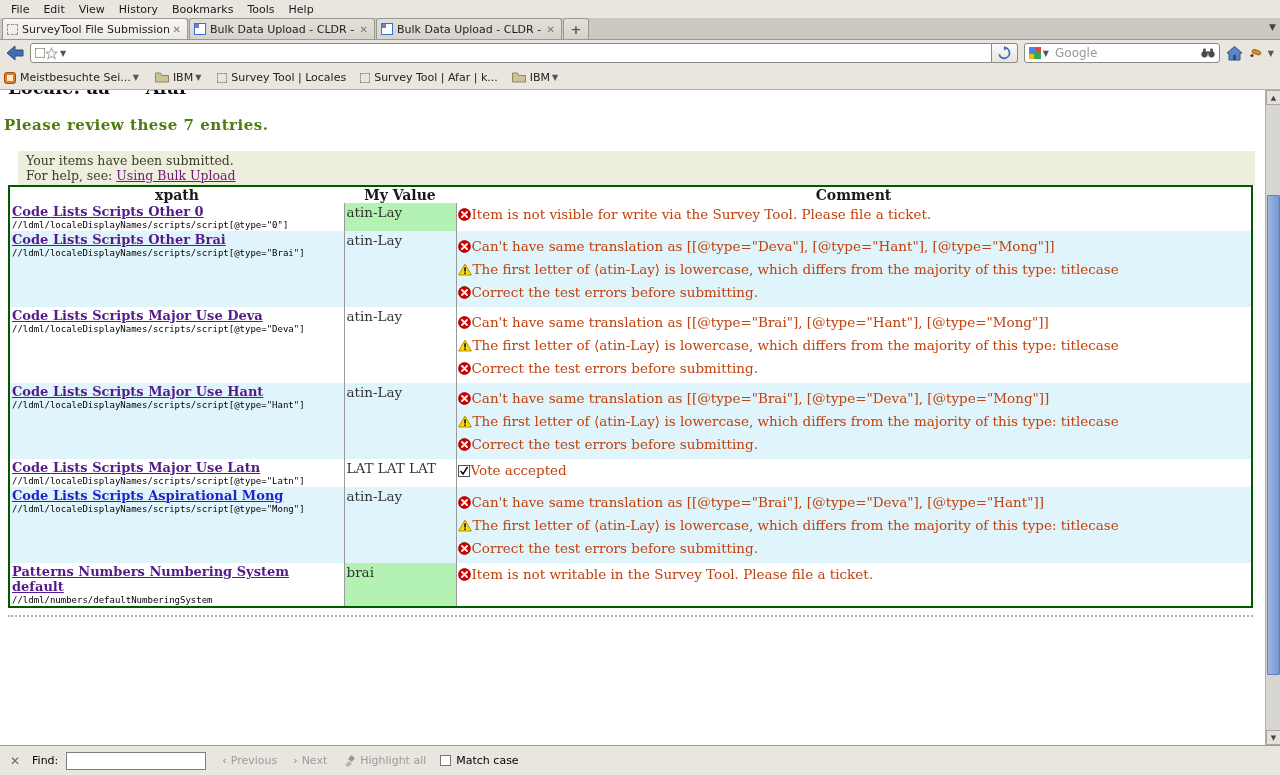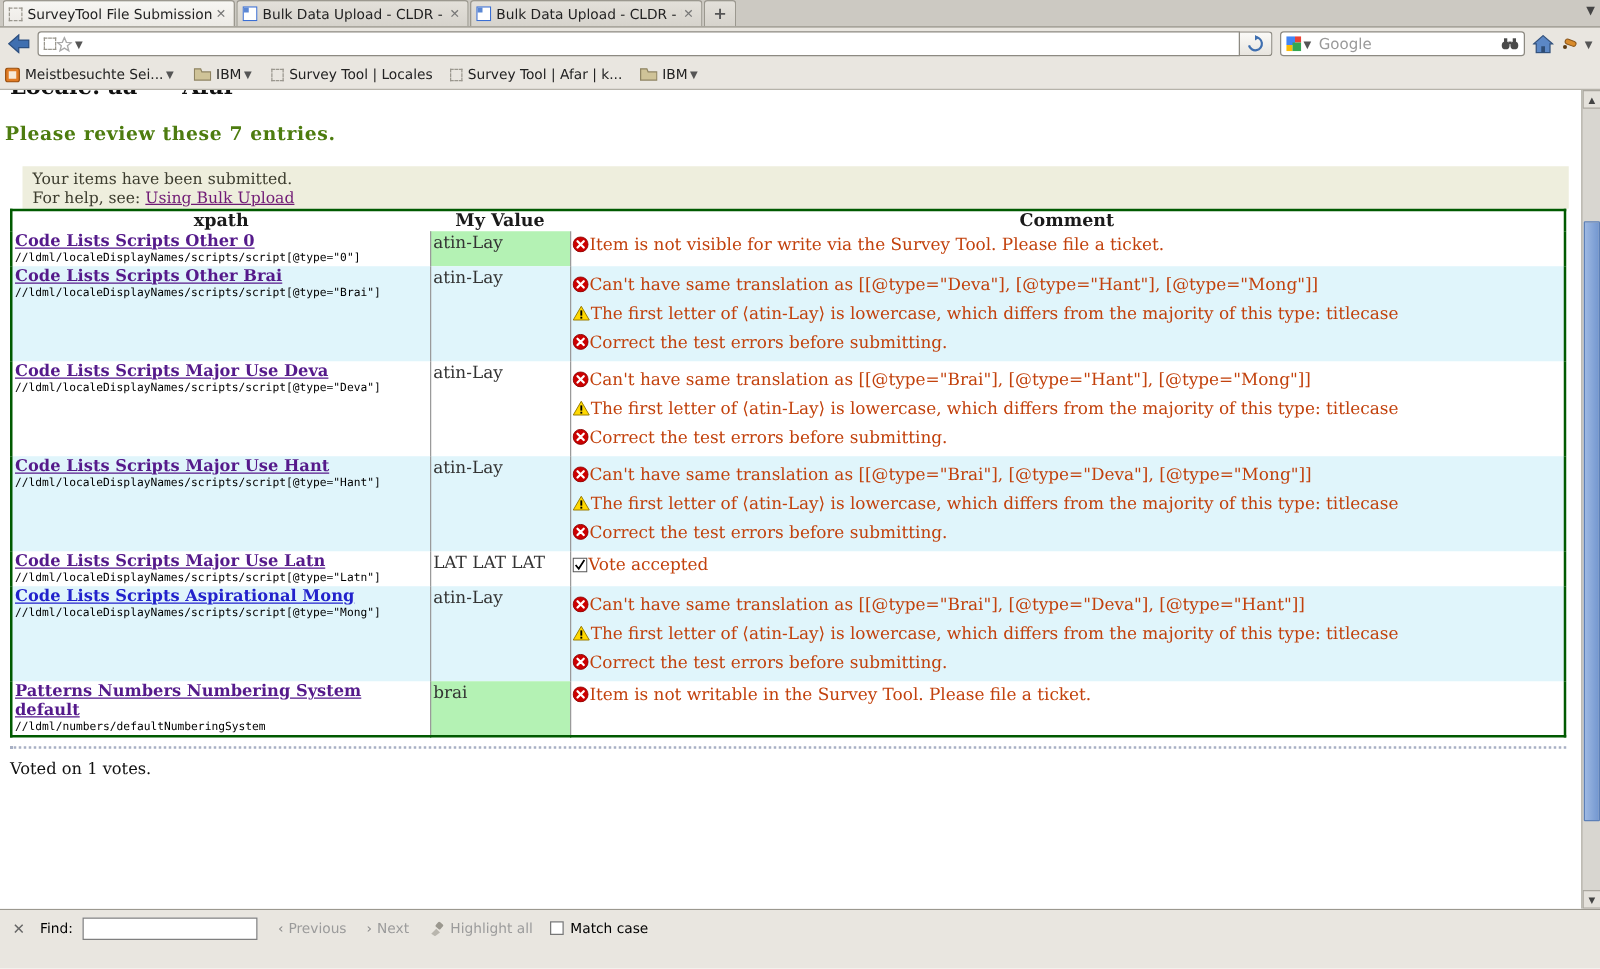--- a/index.html
+++ b/index.html
@@ -108,20 +108,29 @@
   .find-nav .arrow { margin-right:4px; color:#888; }
   #highlight-group { margin-left:16px; display:flex; align-items:center; color:#9b9b9b; }
   #matchcase-group { margin-left:14px; display:flex; align-items:center; color:#000; }
   #matchcase-box { width:11px; height:11px; border:1px solid #777; background:#fff; margin-right:5px; }
 </style>
 </head>
 <body>
 
 <div id="window">
 
+  <div id="menubar">
+      <span class="menu-item">File</span>
+      <span class="menu-item">Edit</span>
+      <span class="menu-item">View</span>
+      <span class="menu-item">History</span>
+      <span class="menu-item">Bookmarks</span>
+      <span class="menu-item">Tools</span>
+      <span class="menu-item">Help</span>
+    </div>
 
   <div id="tabstrip">
     <div id="tabs" style="display:flex;align-items:flex-end;">
         <div class="tab active">
           <span class="fav-placeholder"></span>
           <span class="tab-title">SurveyTool File Submission | ...</span>
           <span class="tab-close">✕</span>
         </div>
         <div class="tab">
           <svg width="12" height="12" viewBox="0 0 12 12">
@@ -355,21 +364,20 @@
             <td class="cell-comment">
               <div class="comment-line"><svg class="ic" width="13" height="13" viewBox="0 0 13 13">
                   <circle cx="6.5" cy="6.5" r="6" fill="#cc0000" stroke="#8a0000" stroke-width="0.7"></circle>
                   <path d="M4 4 L9 9 M9 4 L4 9" stroke="#fff" stroke-width="1.8" stroke-linecap="round"></path>
                 </svg><span>Item is not writable in the Survey Tool. Please file a ticket.</span></div>
             </td>
           </tr>
         </tbody>
     </table>
     <div id="dotted-sep"></div>
-    <div id="footer-text">Voted on 1 votes.</div>
 
     <div id="scrollbar">
       <div class="sb-btn" id="sb-up">▲</div>
       <div id="sb-thumb"></div>
       <div class="sb-btn" id="sb-down">▼</div>
     </div>
   </div>
 
   <div id="findbar">
     <span id="find-close">✕</span>

